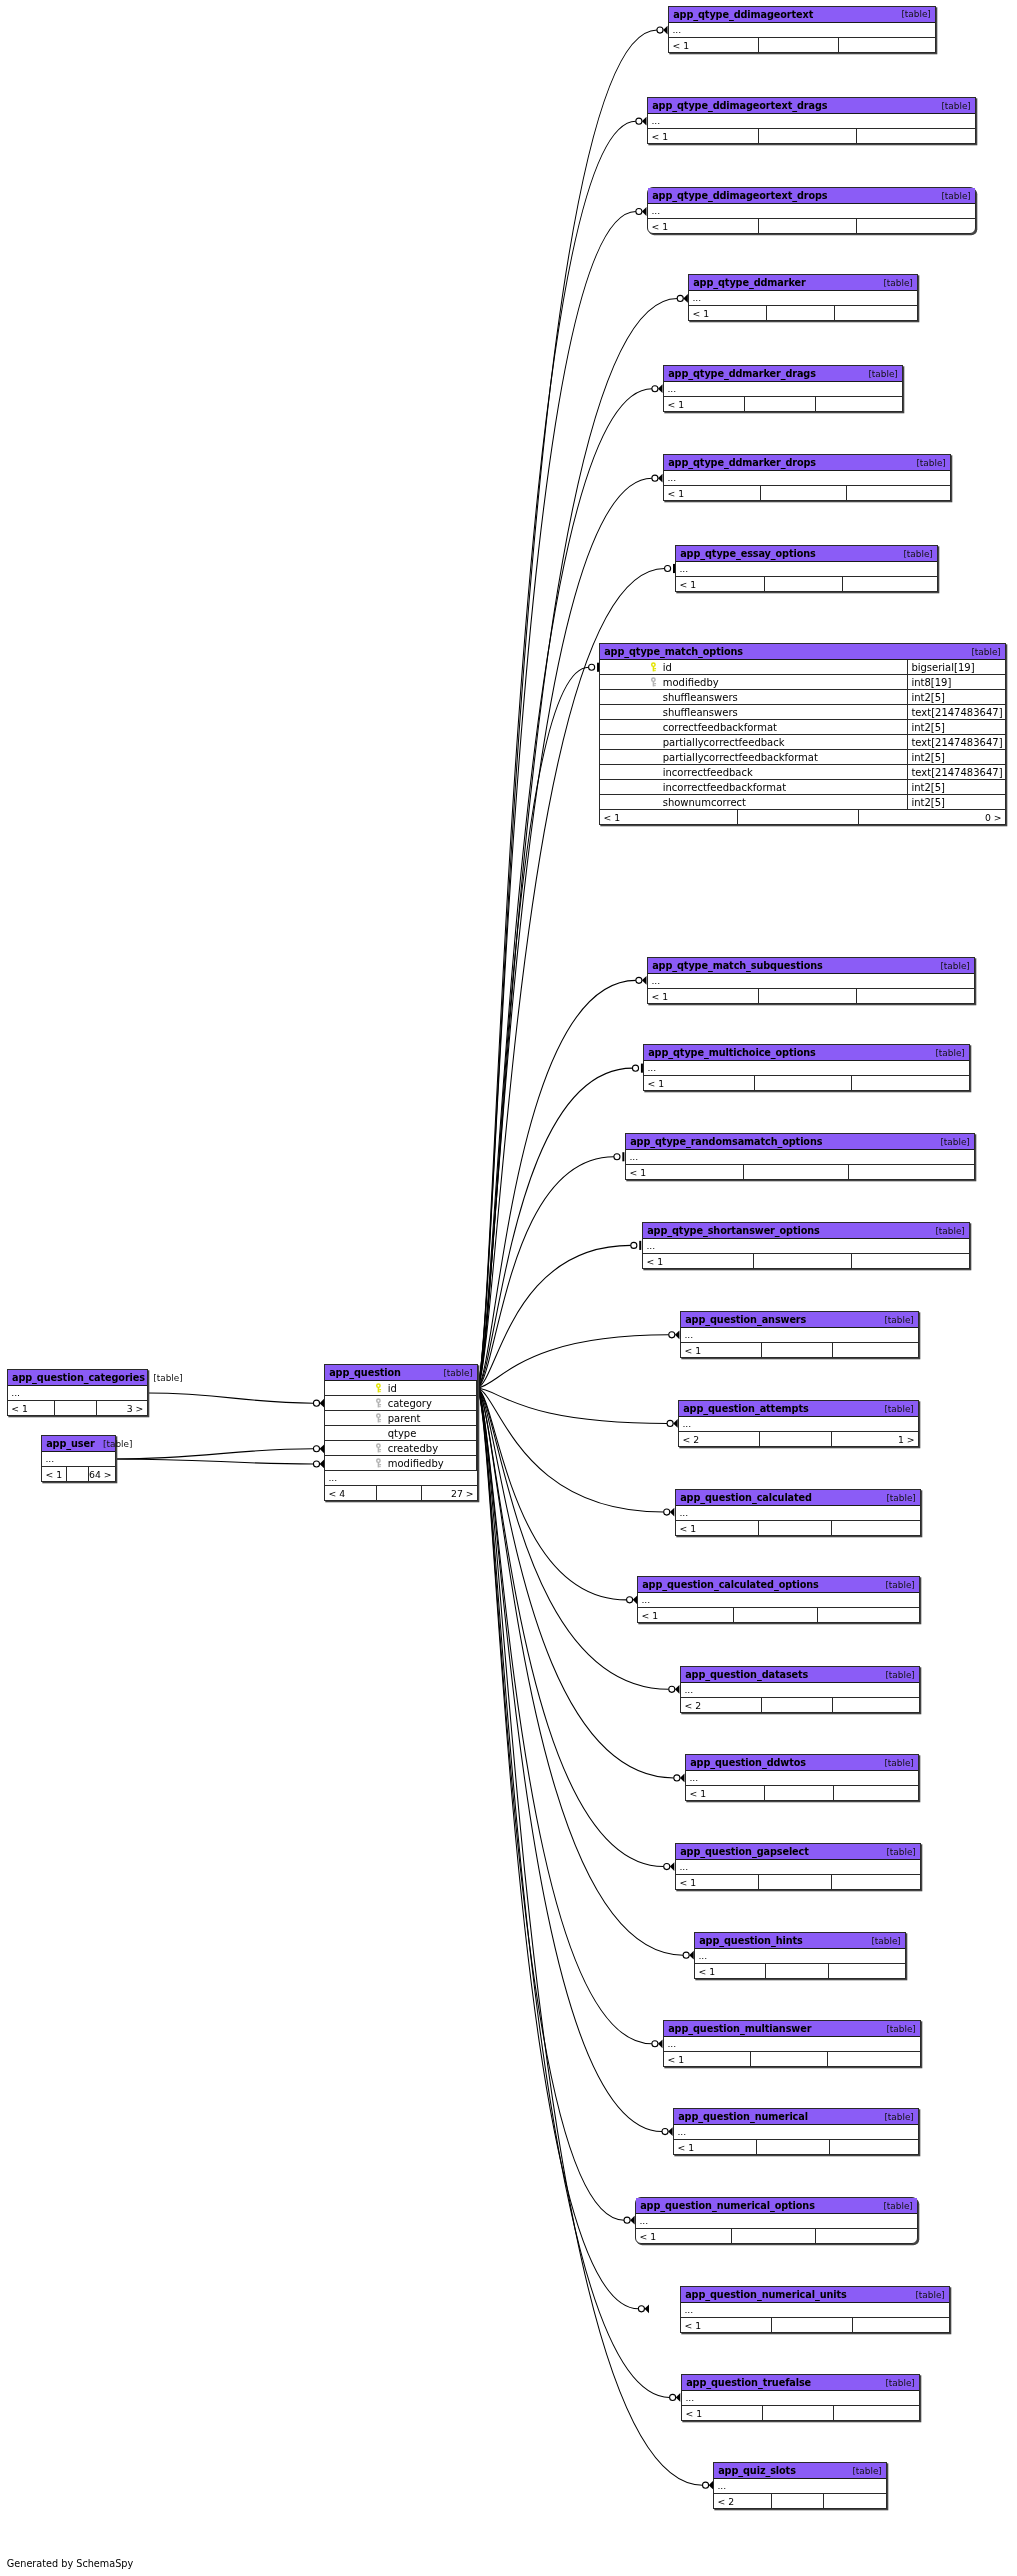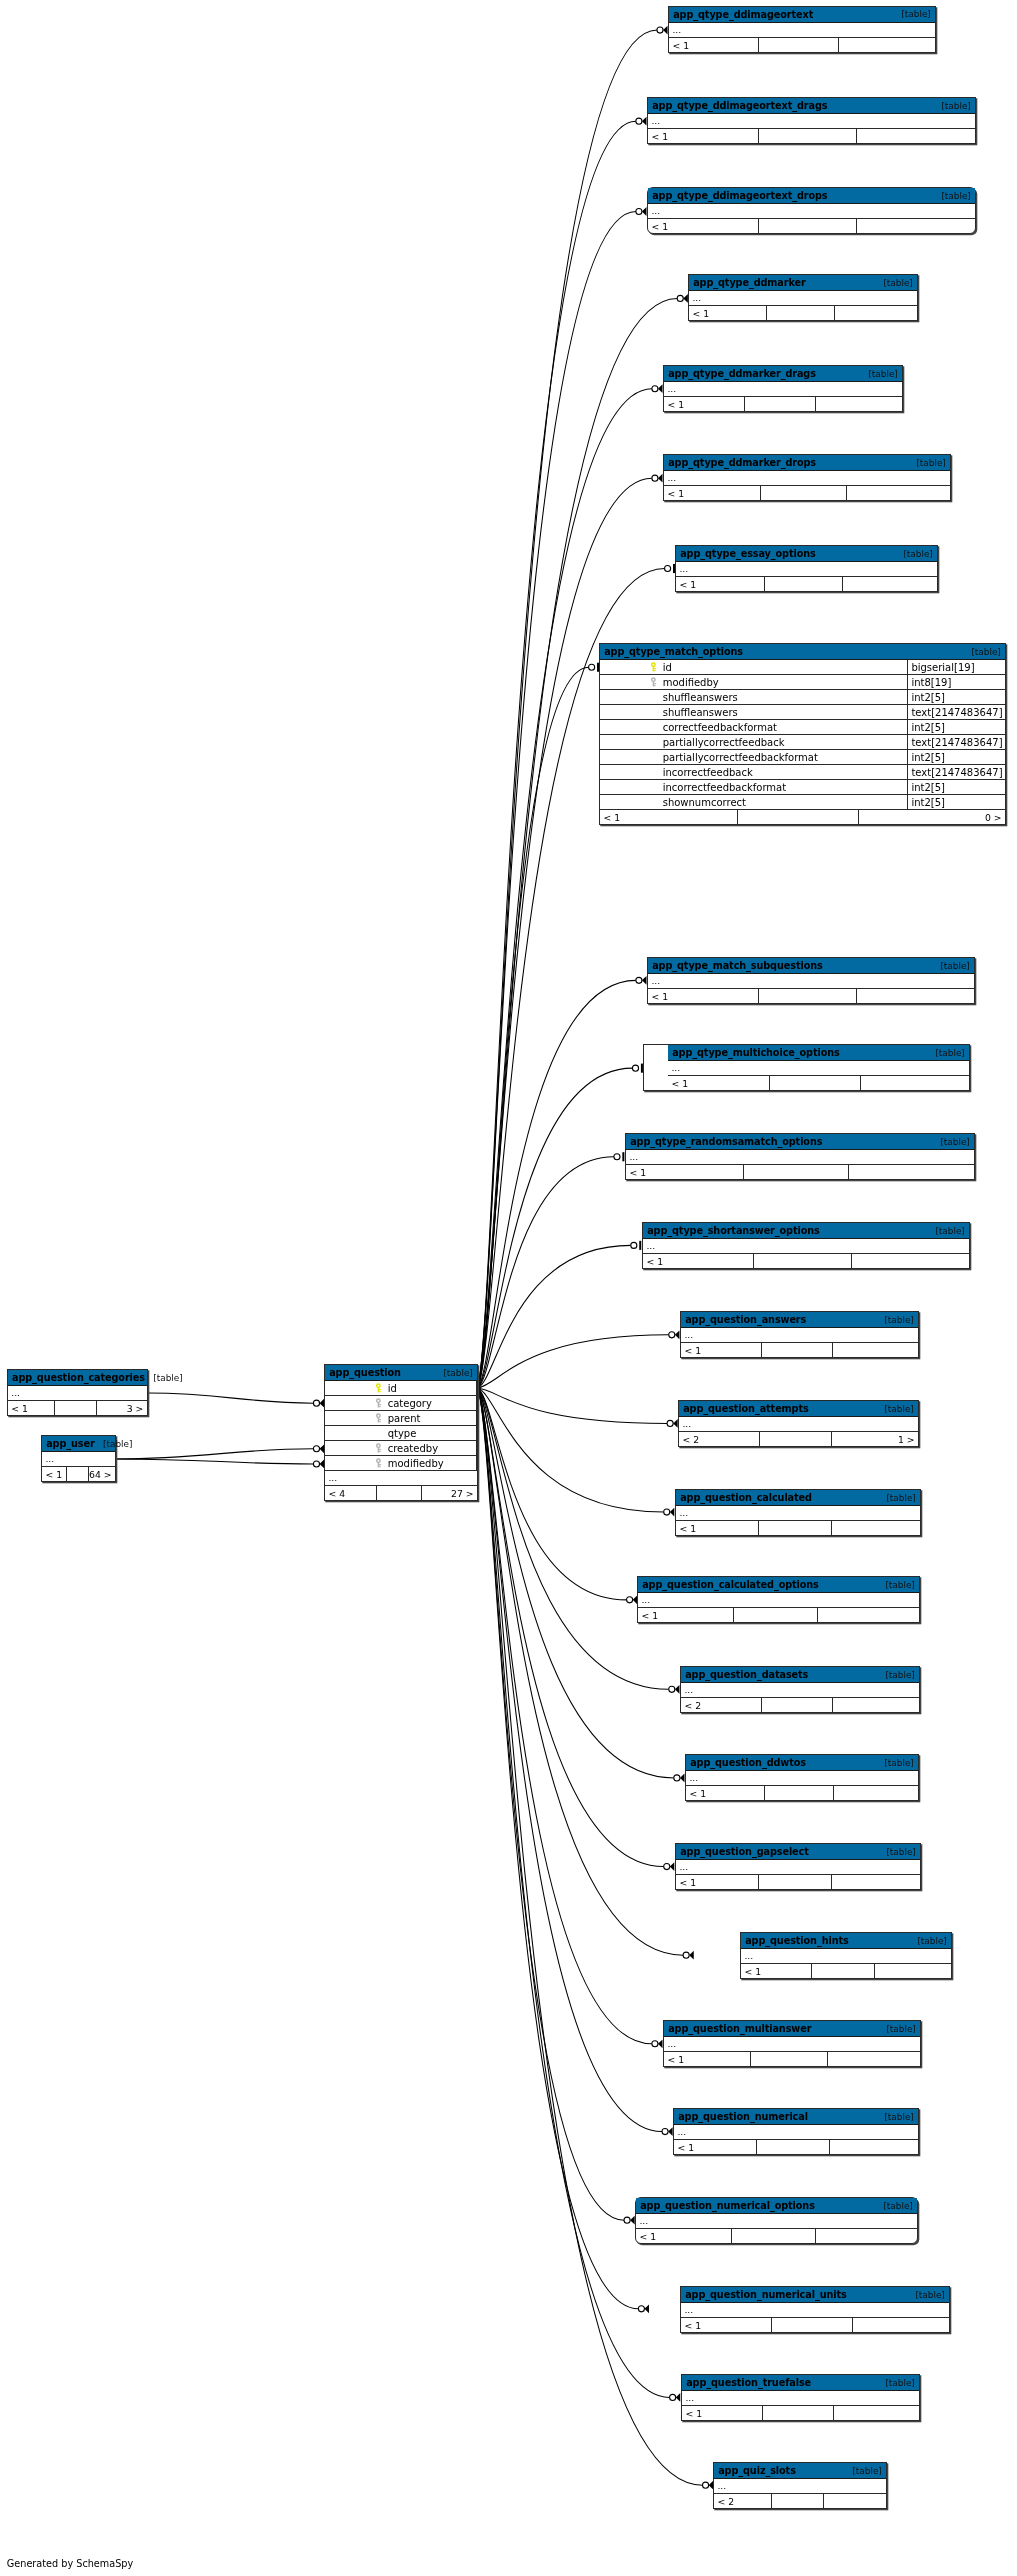--- a/index.html
+++ b/index.html
@@ -16,21 +16,21 @@
 
   .tbl {
     position:absolute;
     background:#ffffff;
     border:0.8px solid #2a2a2a;
     box-shadow:1.3px 1.3px 0 0 #444;
     font-size:9.3px;
     color:#000;
   }
   .tbl .hdr {
-    background:#0369a1;
+    background:#8b5cf6;
     border-bottom:1.7px solid #1a1a1a;
     height:16px;
     display:flex;
     align-items:center;
     padding:0 4.2px;
     white-space:nowrap;
   }
   .tbl .hdr .tname { font-weight:bold; font-size:9.7px; letter-spacing:-0.1px; }
   .tbl .hdr .ttag { margin-left:auto; font-weight:normal; font-size:8.9px; color:#111; padding-left:8.4px; }
 
@@ -334,21 +334,21 @@
           <span class="tname">app_qtype_match_subquestions</span>
           <span class="ttag">[table]</span>
         </div>
         <div class="ellip">...</div>
         <div class="foot">
           <div class="fc c0">&lt; 1</div>
           <div class="fc c1"></div>
           <div class="fc c2"></div>
         </div>
       </div>
-      <div class="tbl" style="left: 643px; top: 1044px; width: 327px; padding-left: 24px;">
+      <div class="tbl" style="left: 643px; top: 1044px; width: 327px;">
         <div class="hdr">
           <span class="tname">app_qtype_multichoice_options</span>
           <span class="ttag">[table]</span>
         </div>
         <div class="ellip">...</div>
         <div class="foot">
           <div class="fc c0">&lt; 1</div>
           <div class="fc c1"></div>
           <div class="fc c2"></div>
         </div>
@@ -454,21 +454,21 @@
           <span class="tname">app_question_gapselect</span>
           <span class="ttag">[table]</span>
         </div>
         <div class="ellip">...</div>
         <div class="foot">
           <div class="fc c0">&lt; 1</div>
           <div class="fc c1"></div>
           <div class="fc c2"></div>
         </div>
       </div>
-      <div class="tbl" style="left: 694px; top: 1932px; width: 212px; margin-left: 46px;">
+      <div class="tbl" style="left: 694px; top: 1932px; width: 212px;">
         <div class="hdr">
           <span class="tname">app_question_hints</span>
           <span class="ttag">[table]</span>
         </div>
         <div class="ellip">...</div>
         <div class="foot">
           <div class="fc c0">&lt; 1</div>
           <div class="fc c1"></div>
           <div class="fc c2"></div>
         </div>

